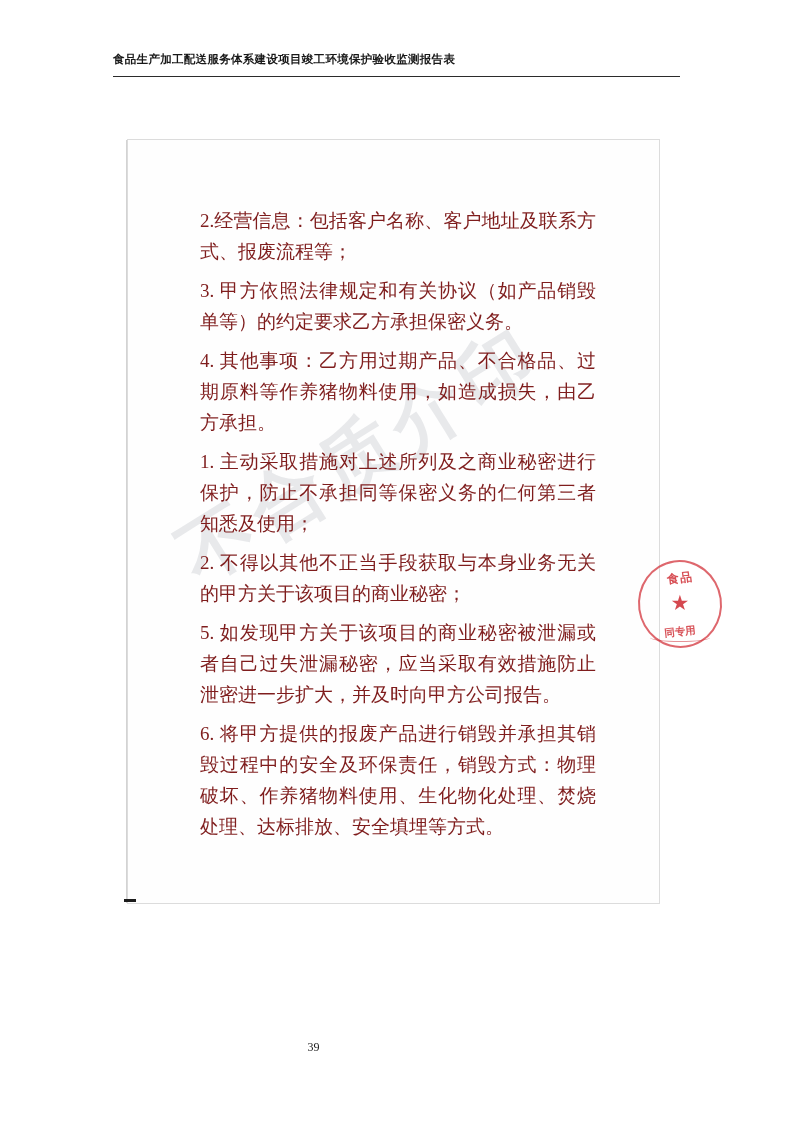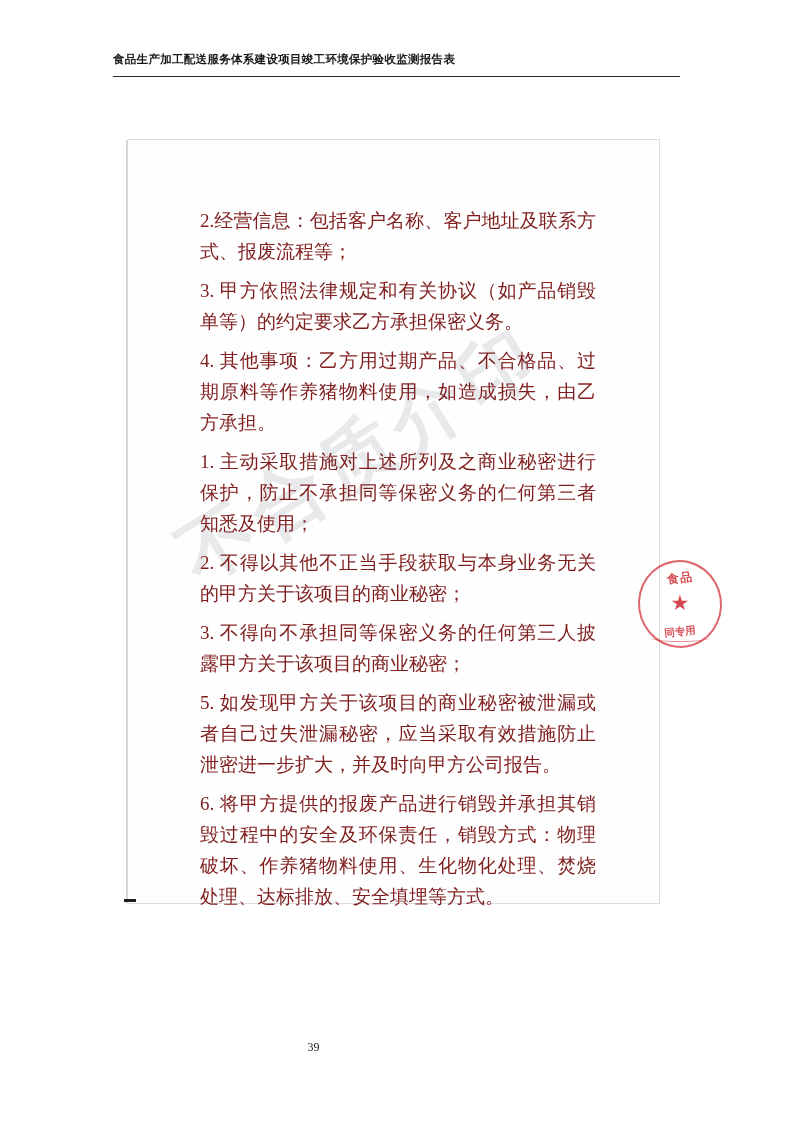--- a/index.html
+++ b/index.html
@@ -200,21 +200,20 @@
 <div class="watermark">不合质介印</div>
 
 <div class="doc-body">
   <p class="para">2.经营信息：包括客户名称、客户地址及联系方式、报废流程等；</p>
   <p class="para">3. 甲方依照法律规定和有关协议（如产品销毁单等）的约定要求乙方承担保密义务。</p>
   <p class="para">4. 其他事项：乙方用过期产品、不合格品、过期原料等作养猪物料使用，如造成损失，由乙方承担。</p>
 
 
   <p class="para">1. 主动采取措施对上述所列及之商业秘密进行保护，防止不承担同等保密义务的仁何第三者知悉及使用；</p>
   <p class="para">2. 不得以其他不正当手段获取与本身业务无关的甲方关于该项目的商业秘密；</p>
-  <p class="para">3. 不得向不承担同等保密义务的任何第三人披露甲方关于该项目的商业秘密；</p>
   <p class="para">5. 如发现甲方关于该项目的商业秘密被泄漏或者自己过失泄漏秘密，应当采取有效措施防止泄密进一步扩大，并及时向甲方公司报告。</p>
   <p class="para">6. 将甲方提供的报废产品进行销毁并承担其销毁过程中的安全及环保责任，销毁方式：物理破坏、作养猪物料使用、生化物化处理、焚烧处理、达标排放、安全填埋等方式。</p>
 </div>
 
 <div class="seal">
   <div class="seal-ellipse"></div>
   <div class="seal-top-text">食品</div>
   <div class="seal-star">★</div>
   <div class="seal-bottom-text">同专用</div>
   <div class="seal-arc-lines"></div>

